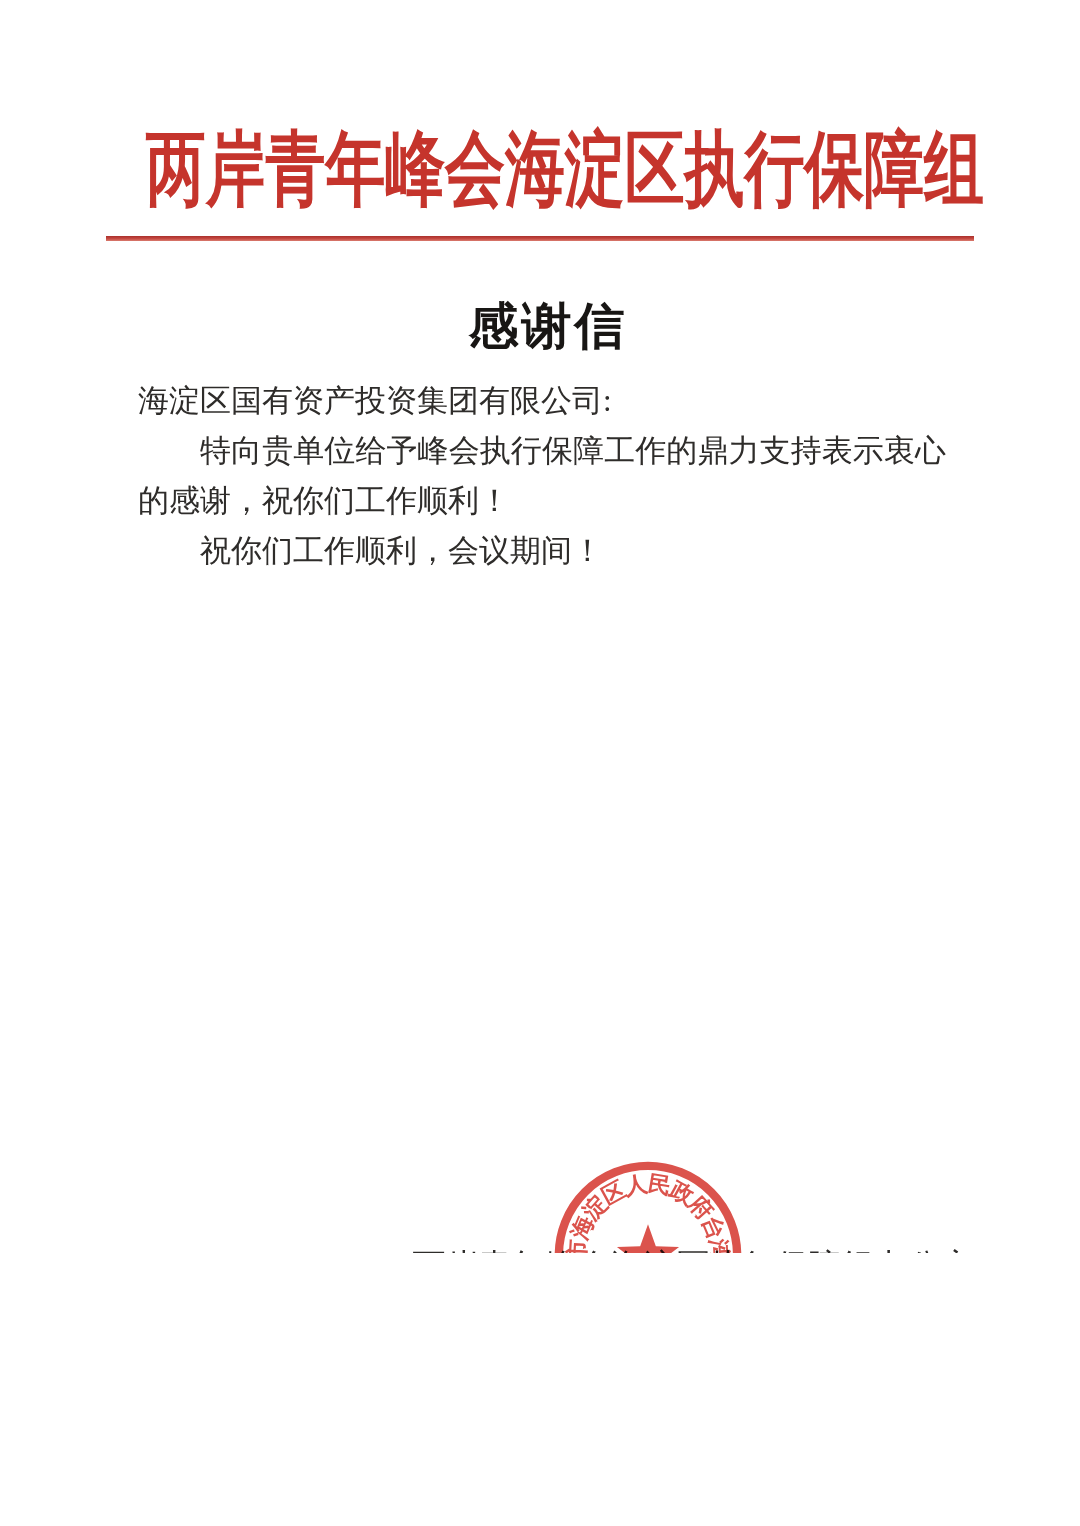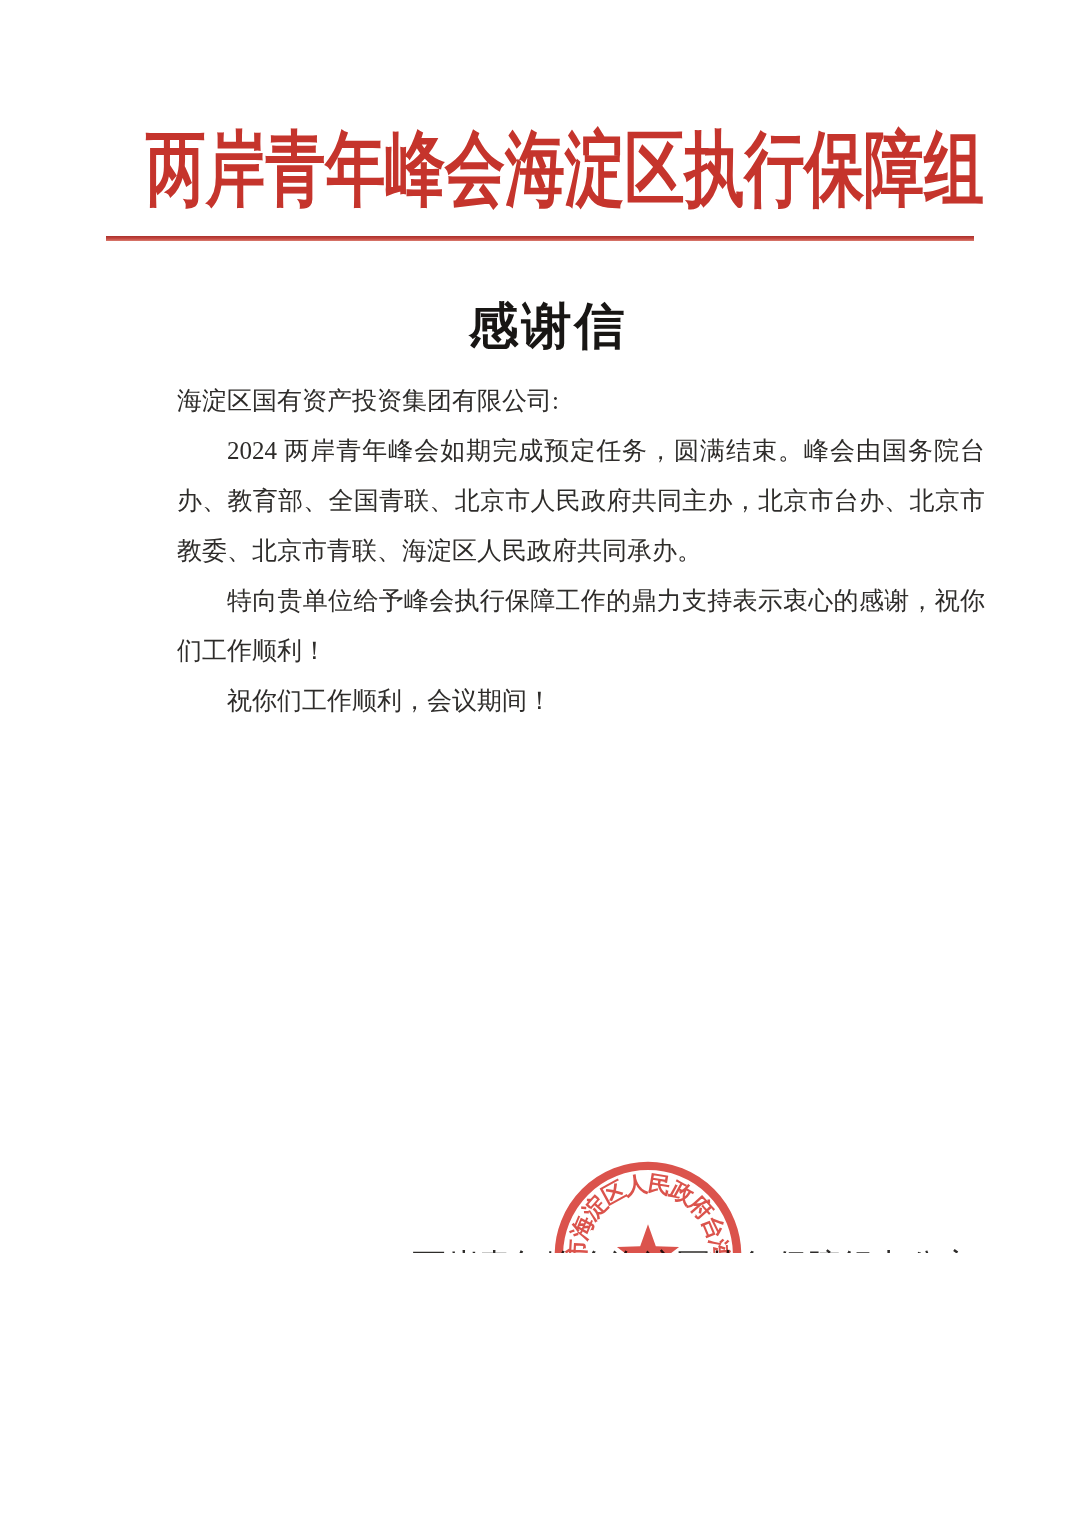--- a/index.html
+++ b/index.html
@@ -43,25 +43,24 @@
     line-height: 54px;
     font-weight: bold;
     letter-spacing: 3px;
     color: #181614;
   }
 
   .body-block {
     position: absolute;
     left: 138px; top: 376px;
     width: 808px;
-    font-size: 25px;
+    font-size: 31px;
     line-height: 50px;
     color: var(--ink, #2e2c2a);
     text-align: justify;
-    margin-left: 39px;
   }
   .body-block p { margin: 0; }
   .salutation { text-indent: 0; }
   .para { text-indent: 2em; }
 
   .signature {
     position: absolute;
     left: 330px; top: 1240px;
     width: 660px;
     text-align: center;
@@ -102,21 +101,20 @@
 <div class="page">
 
   <div class="letterhead">两岸青年峰会海淀区执行保障组</div>
 
   <div class="rule rule-top"></div>
 
   <h1 class="title">感谢信</h1>
 
   <div class="body-block">
     <p class="salutation">海淀区国有资产投资集团有限公司:</p>
-    <p class="para">2024 两岸青年峰会如期完成预定任务，圆满结束。峰会由国务院台办、教育部、全国青联、北京市人民政府共同主办，北京市台办、北京市教委、北京市青联、海淀区人民政府共同承办。</p>
     <p class="para">特向贵单位给予峰会执行保障工作的鼎力支持表示衷心的感谢，祝你们工作顺利！</p>
     <p class="para">祝你们工作顺利，会议期间！</p>
   </div>
 
   <div class="signature">
     <div class="sig-org">2024两岸青年峰会海淀区执行保障组办公室</div>
     <div class="sig-proxy">（海淀区人民政府台湾事务办公室代章）</div>
     <div class="sig-date">2019 年 7 月 25 日</div>
   </div>
 

